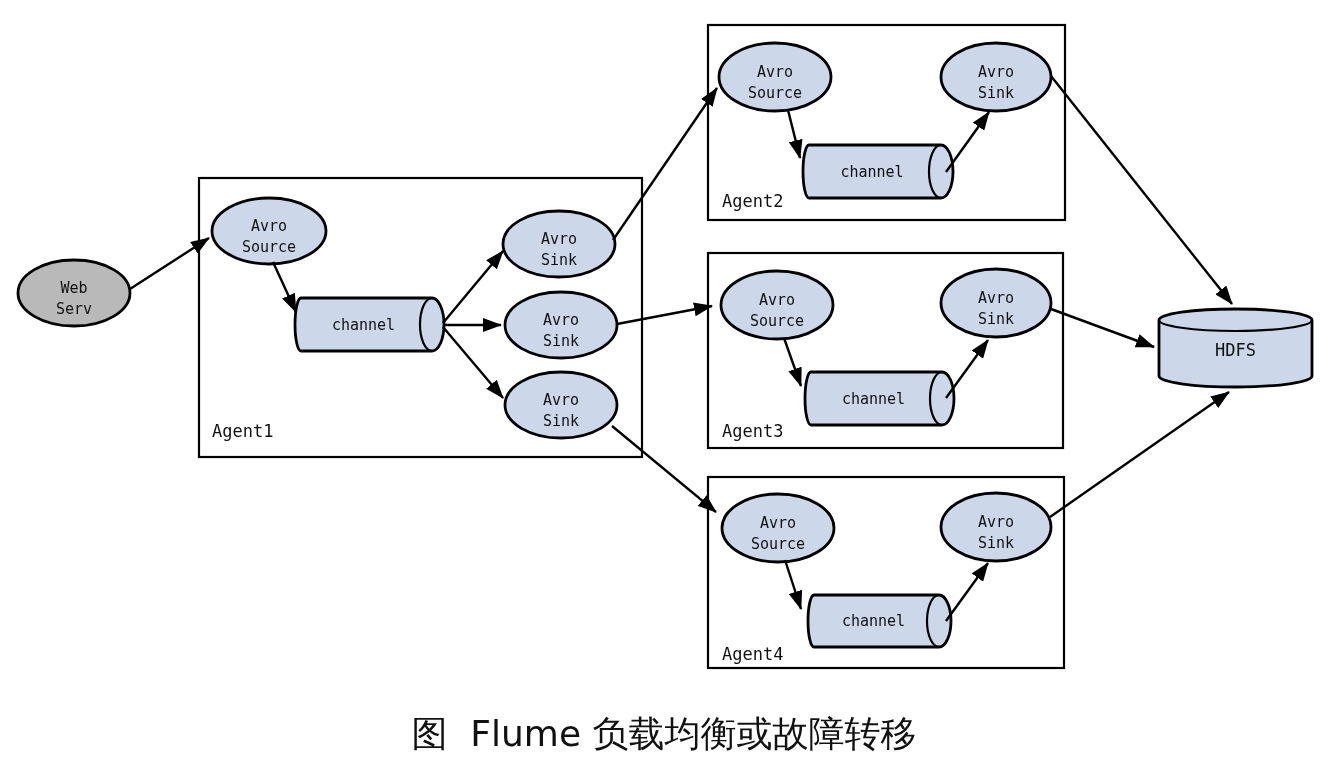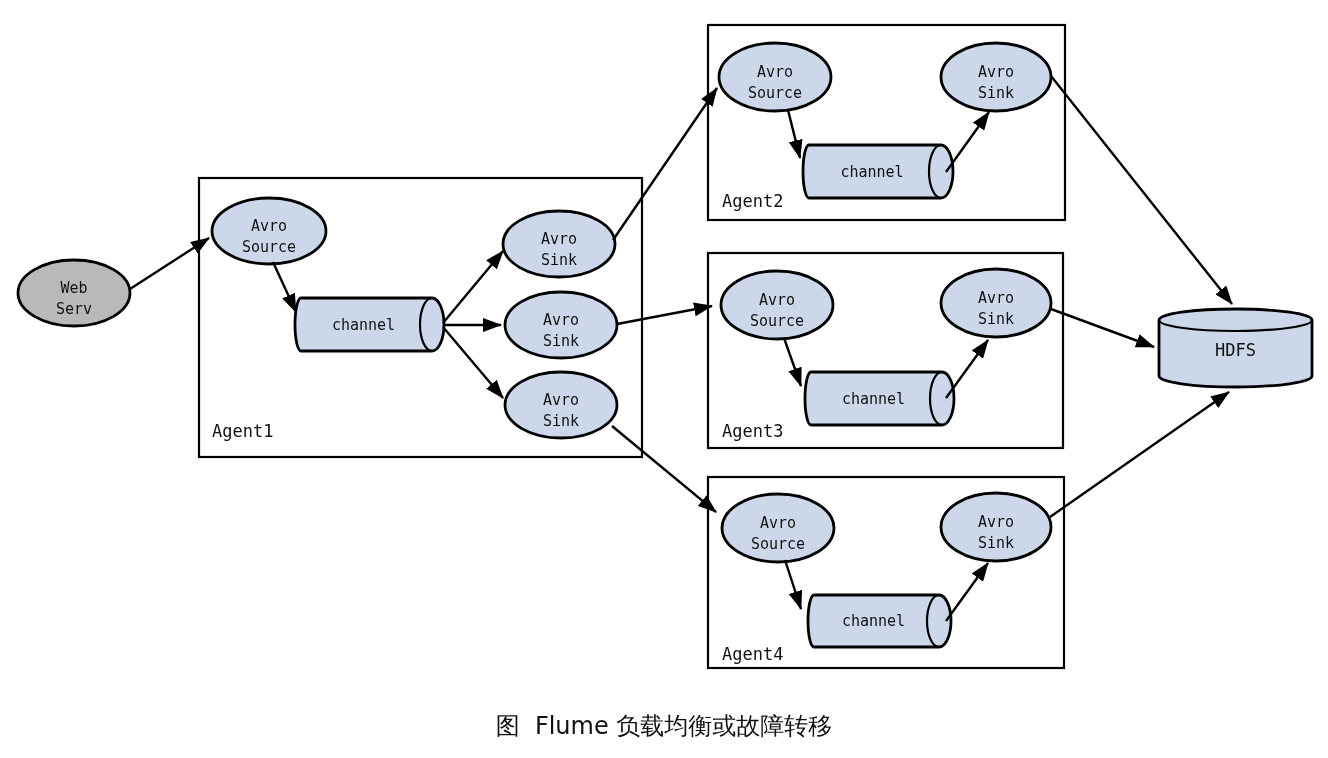--- a/index.html
+++ b/index.html
@@ -1,20 +1,20 @@
 <!DOCTYPE html>
 <html><head>
 <meta charset="utf-8">
 <style>
   html,body{margin:0;padding:0;background:#ffffff;}
   .figure{position:relative;width:1328px;height:758px;background:#ffffff;overflow:hidden;
           font-family:"DejaVu Sans Mono","Liberation Mono",monospace;}
   svg{display:block;}
   .caption{position:absolute;left:0;top:710px;width:1328px;text-align:center;
-           font-size:24px;color:#111;white-space:pre;
+           font-size:36px;color:#111;white-space:pre;
            font-family:"DejaVu Sans","Liberation Sans",sans-serif;}
   text{fill:#111;}
 </style>
 </head>
 <body>
 
 <div class="figure">
   <svg width="1328" height="710" viewBox="0 0 1328 710" xmlns="http://www.w3.org/2000/svg">
     <defs>
       <marker id="arrow" markerUnits="userSpaceOnUse" markerWidth="20" markerHeight="14" refX="18" refY="7" orient="auto">

